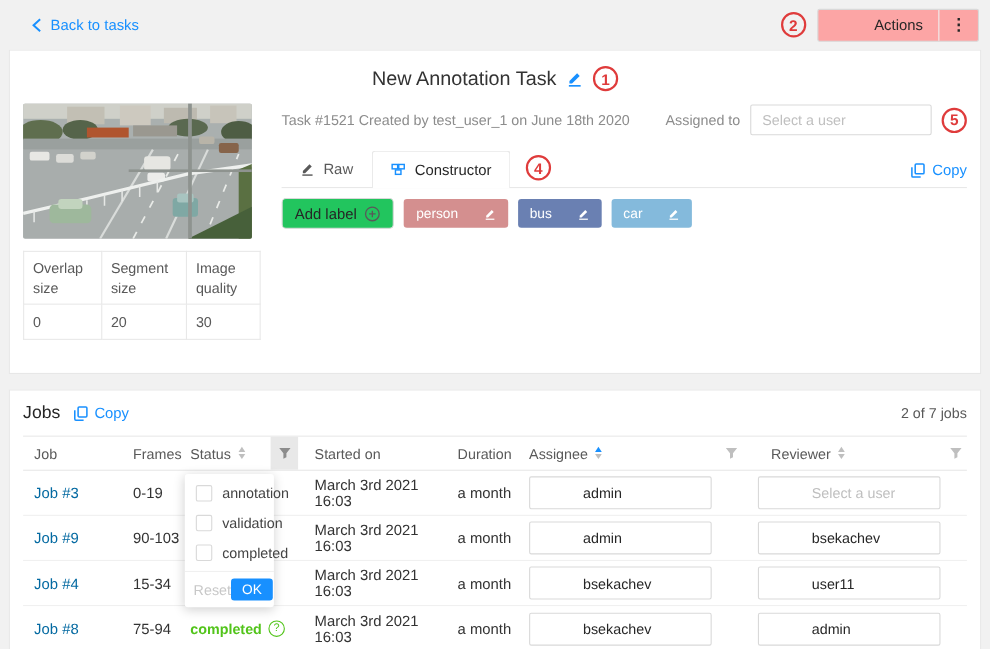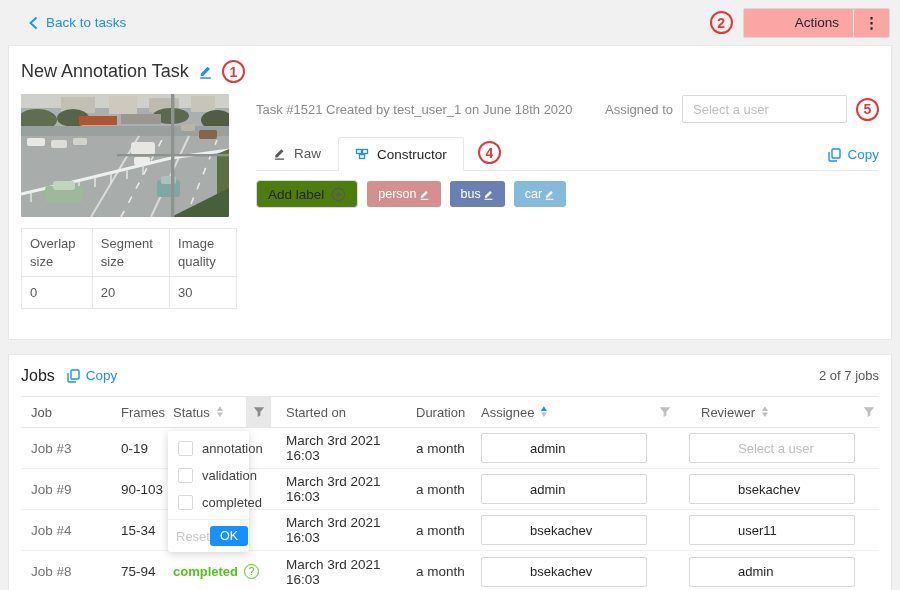--- a/index.html
+++ b/index.html
@@ -21,21 +21,21 @@
   
   .ncircle {
     display:inline-flex; align-items:center; justify-content:center; flex:0 0 auto;
     width:23px; height:23px; border:2px solid #df3b3b; border-radius:50%;
     color:#df3b3b; font-size:14px; font-weight:bold; background:transparent;
   }
 
   
   .card { background:#fff; border:1px solid #e7e7e7; margin:0 8px; }
   .card1 { height:295px; position:relative; padding:14px 12px; }
-  .title-row { display:flex; align-items:center; gap:9px; }
+  .title-row { display:flex; align-items:center; gap:9px;justify-content:center; }
   .task-title { font-size:18px; font-weight:500; color:#333; }
   .edit-pencil { display:inline-flex; cursor:pointer; }
 
   .card1-cols { display:flex; margin-top:11px; }
   .left-col { width:224px; flex:0 0 auto; }
   .preview { width:208px; height:123px; border-radius:2px; overflow:hidden; display:block; }
   .params-table { margin-top:11px; width:216px; border-collapse:collapse; }
   .params-table th, .params-table td { border:1px solid #e8e8e8; font-weight:normal; text-align:left; padding:6px 8px; color:#595959; font-size:13px; line-height:1.35; }
   .params-table th { height:44px; vertical-align:middle; }
   .params-table td { height:32px; }
@@ -55,22 +55,22 @@
 
   
   .tabs-row { display:flex; align-items:flex-end; margin-top:13px; border-bottom:1px solid #e8e8e8; position:relative; }
   .tab { display:inline-flex; align-items:center; gap:8px; height:34px; padding:0 16px; font-size:13.5px; color:#595959; cursor:pointer; border:1px solid transparent; border-bottom:none; border-radius:3px 3px 0 0; }
   .tab.active { background:#fff; border-color:#e8e8e8; color:#262626; margin-bottom:-1px; padding-bottom:1px; }
   .copy-link { margin-left:auto; display:inline-flex; align-items:center; gap:6px; color:#1890ff; font-size:13.5px; cursor:pointer; padding-bottom:8px; }
   .tab-circle { margin-left:14px; margin-bottom:6px; }
 
   
   .labels-row { display:flex; align-items:center; gap:9px; margin-top:9px; }
-  .add-label-btn { display:inline-flex; align-items:center; gap:7px; height:28px; padding:0 11px; background:#4d7c0f; border:1px solid #d9d9d9; border-radius:4px; font-size:13.5px; color:#262626; cursor:pointer; }
-  .chip { display:inline-flex; align-items:center; gap:2px; height:26px; padding:0 11px; border-radius:3px; color:#fff; font-size:12.5px; cursor:pointer; }
+  .add-label-btn { display:inline-flex; align-items:center; gap:7px; height:28px; padding:0 11px; background:#22c55e; border:1px solid #d9d9d9; border-radius:4px; font-size:13.5px; color:#262626; cursor:pointer; }
+  .chip { display:inline-flex; align-items:center; gap:23px; height:26px; padding:0 11px; border-radius:3px; color:#fff; font-size:12.5px; cursor:pointer; }
 
   
   .card2 { margin-top:14px; height:250px; position:relative; padding:0 12px; }
   .jobs-head { display:flex; align-items:center; gap:12px; height:41px; }
   .jobs-title { font-size:16px; font-weight:normal; color:#262626; }
   .jobs-copy { display:inline-flex; align-items:center; gap:6px; color:#1890ff; font-size:13.5px; cursor:pointer; }
   .jobs-count { margin-left:auto; color:#595959; font-size:13px; }
 
   .jtable { width:100%; }
   .jrow { display:grid; grid-template-columns:90px 60px 75px 25px 140px 65px 205px 1fr; align-items:center; }
@@ -79,21 +79,21 @@
   .hcell.sortable { gap:6px; cursor:pointer; }
   .sorter { display:flex; flex-direction:column; line-height:0; }
   .sorter .car { font-size:8px; line-height:6px; color:#bfbfbf; transform:scaleX(1.3); }
   .sorter .car.active { color:#1890ff; }
   .funnel-cell { justify-content:center; cursor:pointer; }
   .funnel-cell.open { background:#e8e8e8; }
   .funnel-right { margin-left:auto; padding-right:10px; cursor:pointer; }
 
   .jdata { height:41px; border-bottom:1px solid #f0f0f0; font-size:13.5px; color:#333; }
   .jdata:last-child { border-bottom:none; }
-  .job-link { color:#737373; padding-left:10px; cursor:pointer; }
+  .job-link { color:#0369a1; padding-left:10px; cursor:pointer; }
   .c-frames { padding-left:10px; }
   .c-status { padding-left:2px; grid-column:3 / 5; display:flex; align-items:center; gap:6px; }
   .status-completed { color:#52c41a; font-weight:bold; font-size:13px; }
   .q-circle { width:15px; height:15px; border:1px solid #52c41a; border-radius:50%; color:#52c41a; font-size:10px; display:inline-flex; align-items:center; justify-content:center; }
   .c-started { padding-left:15px; }
   .c-duration { padding-left:5px; }
   .cell-input { width:166px; height:30px;padding-left:48px; }
   .c-assignee { padding-left:5px; }
   .c-reviewer { padding-left:8px; }
 

